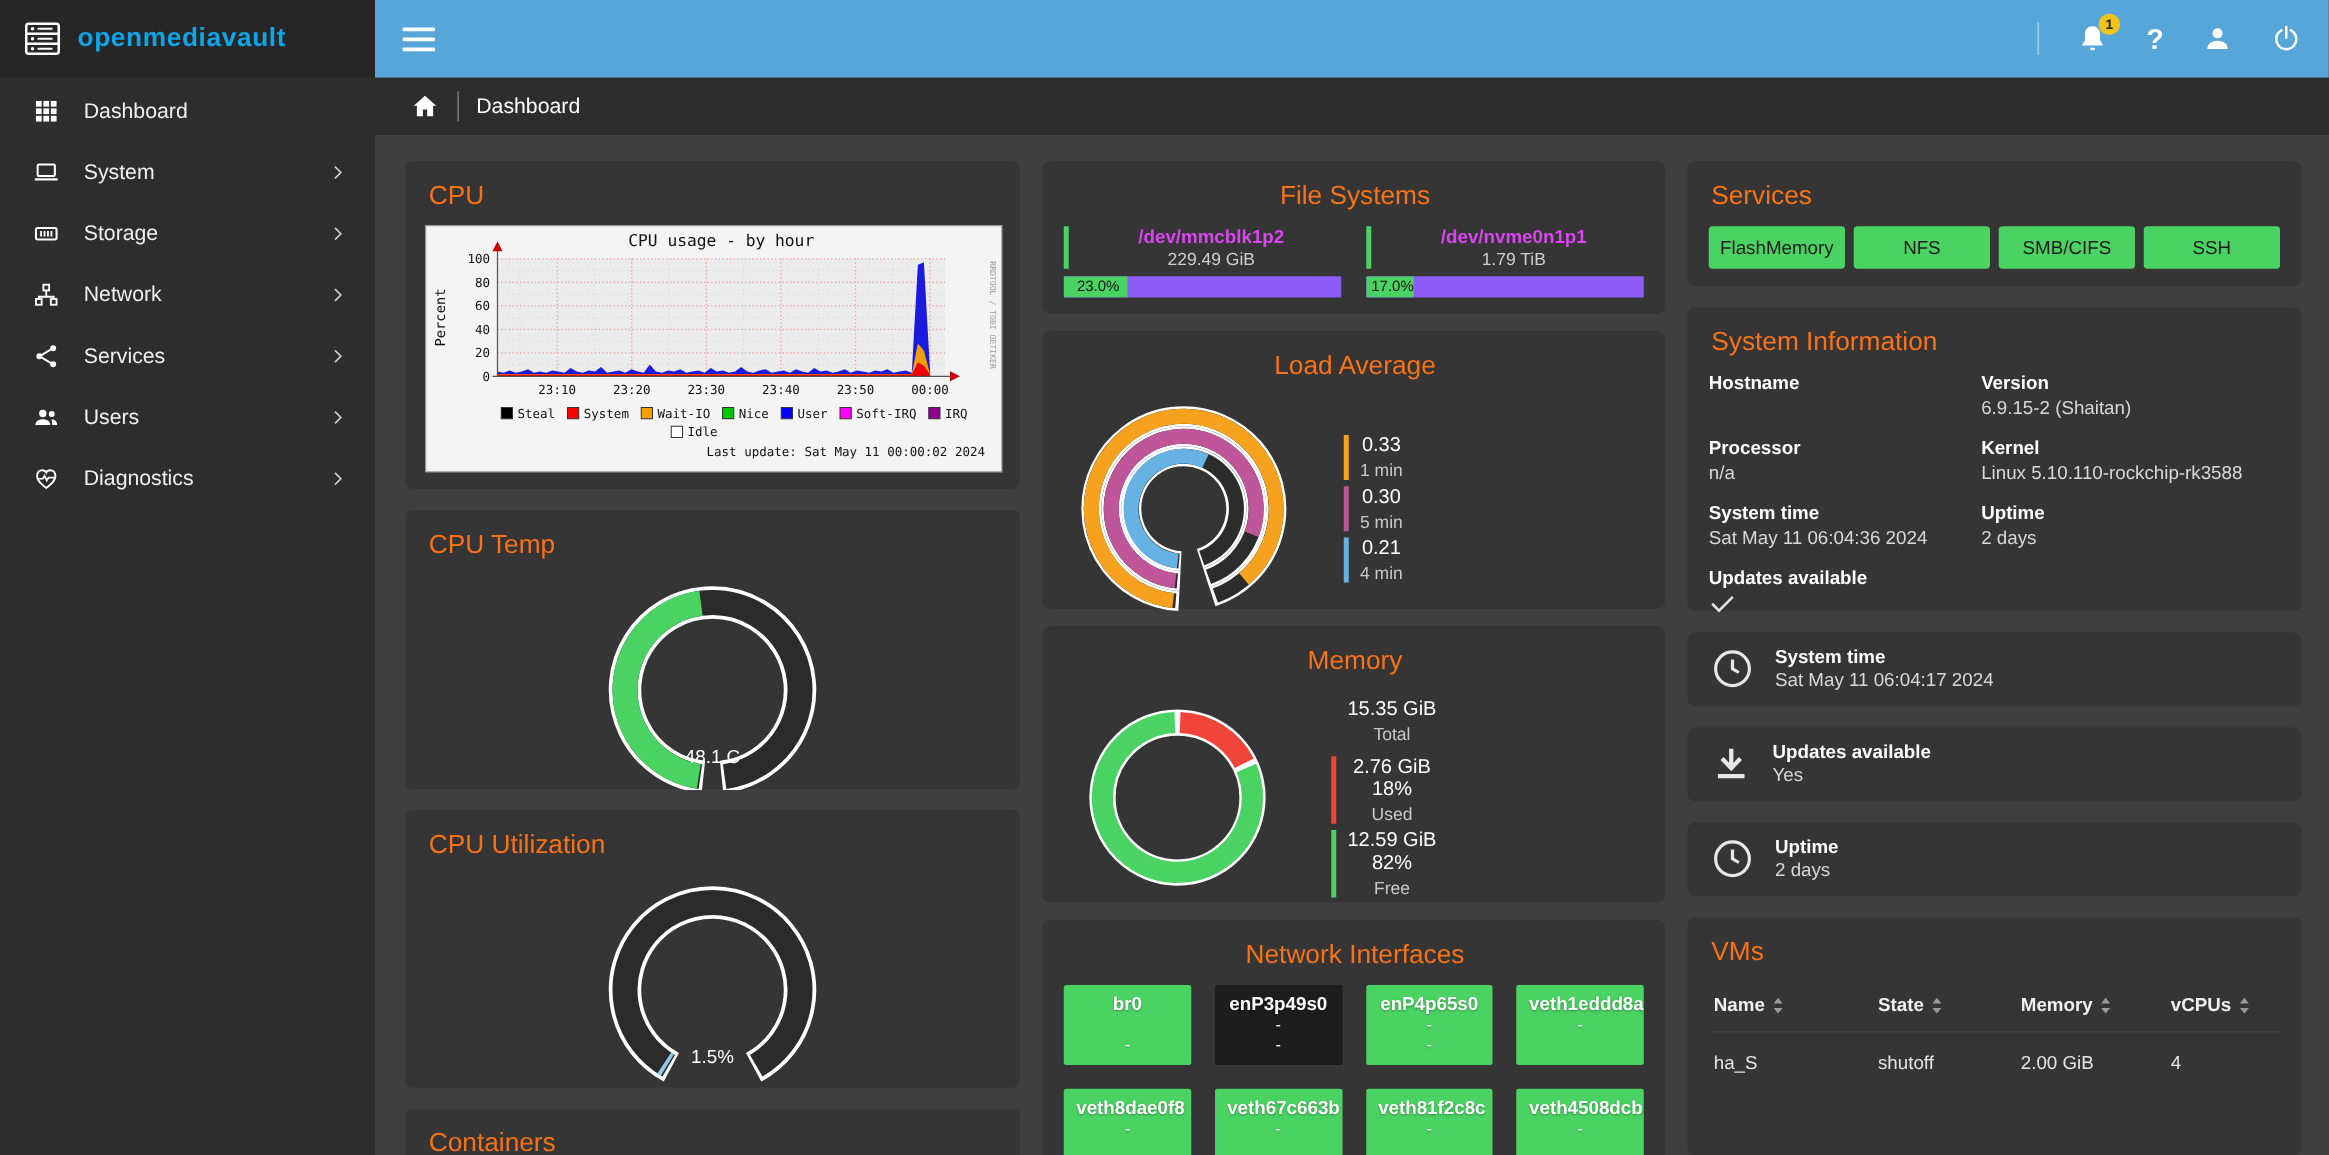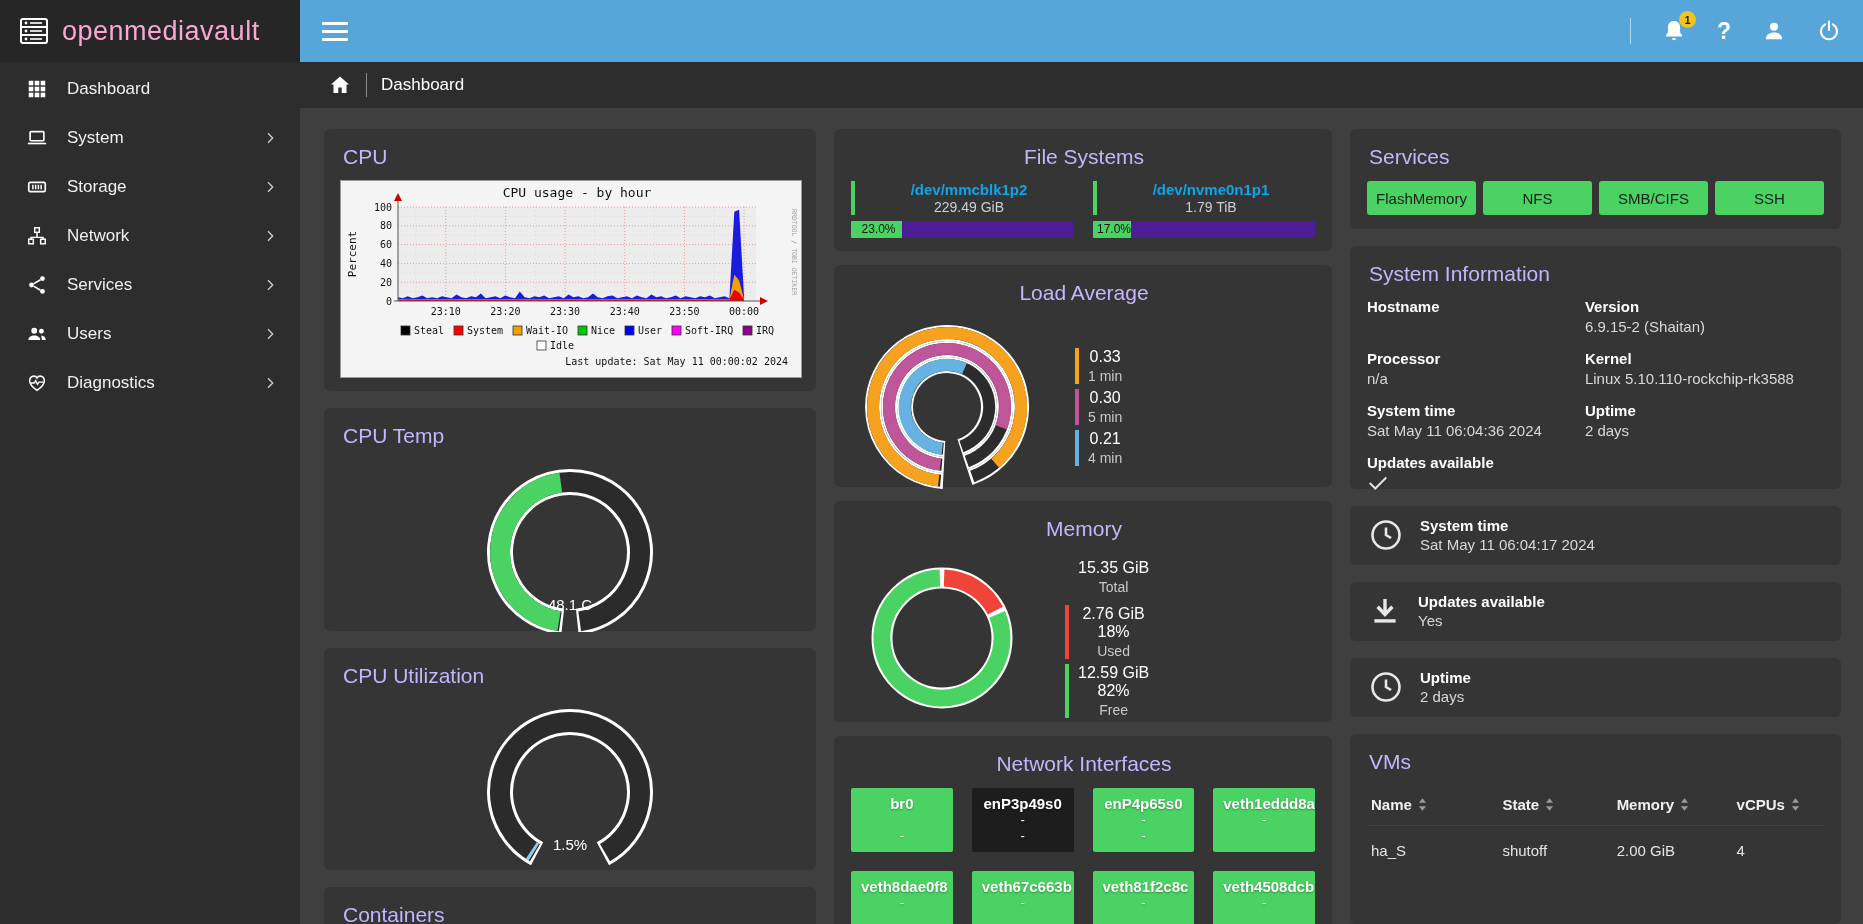--- a/index.html
+++ b/index.html
@@ -1,21 +1,21 @@
 <!DOCTYPE html>
 <html><head>
 <meta charset="utf-8">
 <title>openmediavault</title>
 <style>
   * { margin:0; padding:0; box-sizing:border-box; }
   html,body { width:1863px; height:924px; overflow:hidden; background:#3f3f3f;
     font-family:"Liberation Sans", sans-serif; }
   .logo-strip { position:absolute; left:0; top:0; width:300px; height:62px;
     background:#262626; display:flex; align-items:center; padding-left:18px; gap:12px; z-index:3;}
-  .brand { color:#f9a8d4; font-size:27px; font-weight:400; letter-spacing:.5px; }
+  .brand { color:#0ea5e9; font-size:21px; font-weight:700; letter-spacing:.5px; }
   .topbar { position:absolute; left:300px; top:0; right:0; height:62px; background:#57a6da;
     display:flex; align-items:center; padding:0 22px; z-index:3;}
   .hamburger { width:26px; cursor:pointer; }
   .hamburger div { height:3px; background:#fff; margin:5px 0; border-radius:1px;}
   .topbar-right { margin-left:auto; display:flex; align-items:center; gap:30px; }
   .tb-divider { width:1px; height:26px; background:rgba(255,255,255,.55); }
   .tb-icon { position:relative; cursor:pointer; display:flex; align-items:center; justify-content:center; }
   .badge { position:absolute; top:-7px; right:-9px; background:#f0c419; color:#222;
     font-size:11px; font-weight:bold; width:17px; height:17px; border-radius:50%;
     display:flex; align-items:center; justify-content:center; }
@@ -26,31 +26,31 @@
   .nav-item .grow { flex:1; }
   .crumbbar { position:absolute; left:300px; top:62px; right:0; height:46px; background:#2d2d2d;
     display:flex; align-items:center; padding-left:28px; gap:14px; z-index:2;}
   .crumb-sep { width:1px; height:24px; background:rgba(255,255,255,.45); }
   .crumb-label { color:#fff; font-size:17px; }
   .content { position:absolute; left:300px; top:108px; right:0; bottom:0; background:#3f3f3f;
     overflow:hidden; padding:21px 0 0 24px; display:flex; gap:18px; }
   .col { display:flex; flex-direction:column; }
   .col1 { width:492px; gap:17px; } .col2 { width:498px; gap:14px;text-align:center; } .col3 { width:491px; gap:17px; }
   .card { background:#353535; border-radius:6px; padding:14px 17px; color:#e8e8e8; }
-  .card-title { font-size:21px; font-weight:400; color:#c4b5fd; margin:2px 0 12px 2px; }
+  .card-title { font-size:21px; font-weight:400; color:#f97316; margin:2px 0 12px 2px; }
   
   .rrd-wrap { margin-top:2px; }
   
   .gauge-body { display:flex; justify-content:center; }
   
   .fs-grid { display:grid; grid-template-columns:1fr 1fr; gap:20px; }
   .fs-head { border-left:4px solid #4ad363; padding-left:10px; }
-  .fs-device { font-size:15px; font-weight:bold; color:#0ea5e9; }
+  .fs-device { font-size:15px; font-weight:bold; color:#d946ef; }
   .fs-size { font-size:14px; color:#cfcfcf; margin-top:1px; }
-  .fs-bar { margin-top:6px; height:17px; background:#4c1d95; border-radius:1px; overflow:hidden; }
+  .fs-bar { margin-top:6px; height:17px; background:#8b5cf6; border-radius:1px; overflow:hidden; }
   .fs-fill { height:100%; background:#4ad363; color:#111; font-size:12px; line-height:17px;
     padding-left:4px; white-space:nowrap; }
   
   .donut-row { display:flex; align-items:center; gap:38px; padding-left:6px; }
   .metric-group { border-left:4px solid #888; padding-left:9px; }
   .metric-row { display:flex; gap:5px;flex-direction:column; }
   .metric-value { font-size:16px; color:#fff; }
   .metric-label { font-size:14px; color:#c9c9c9; margin-top:2px; }
   .mem-block .metric-value { font-size:16px; }
   .mem-total { margin-bottom:10px; padding-left:13px; }

